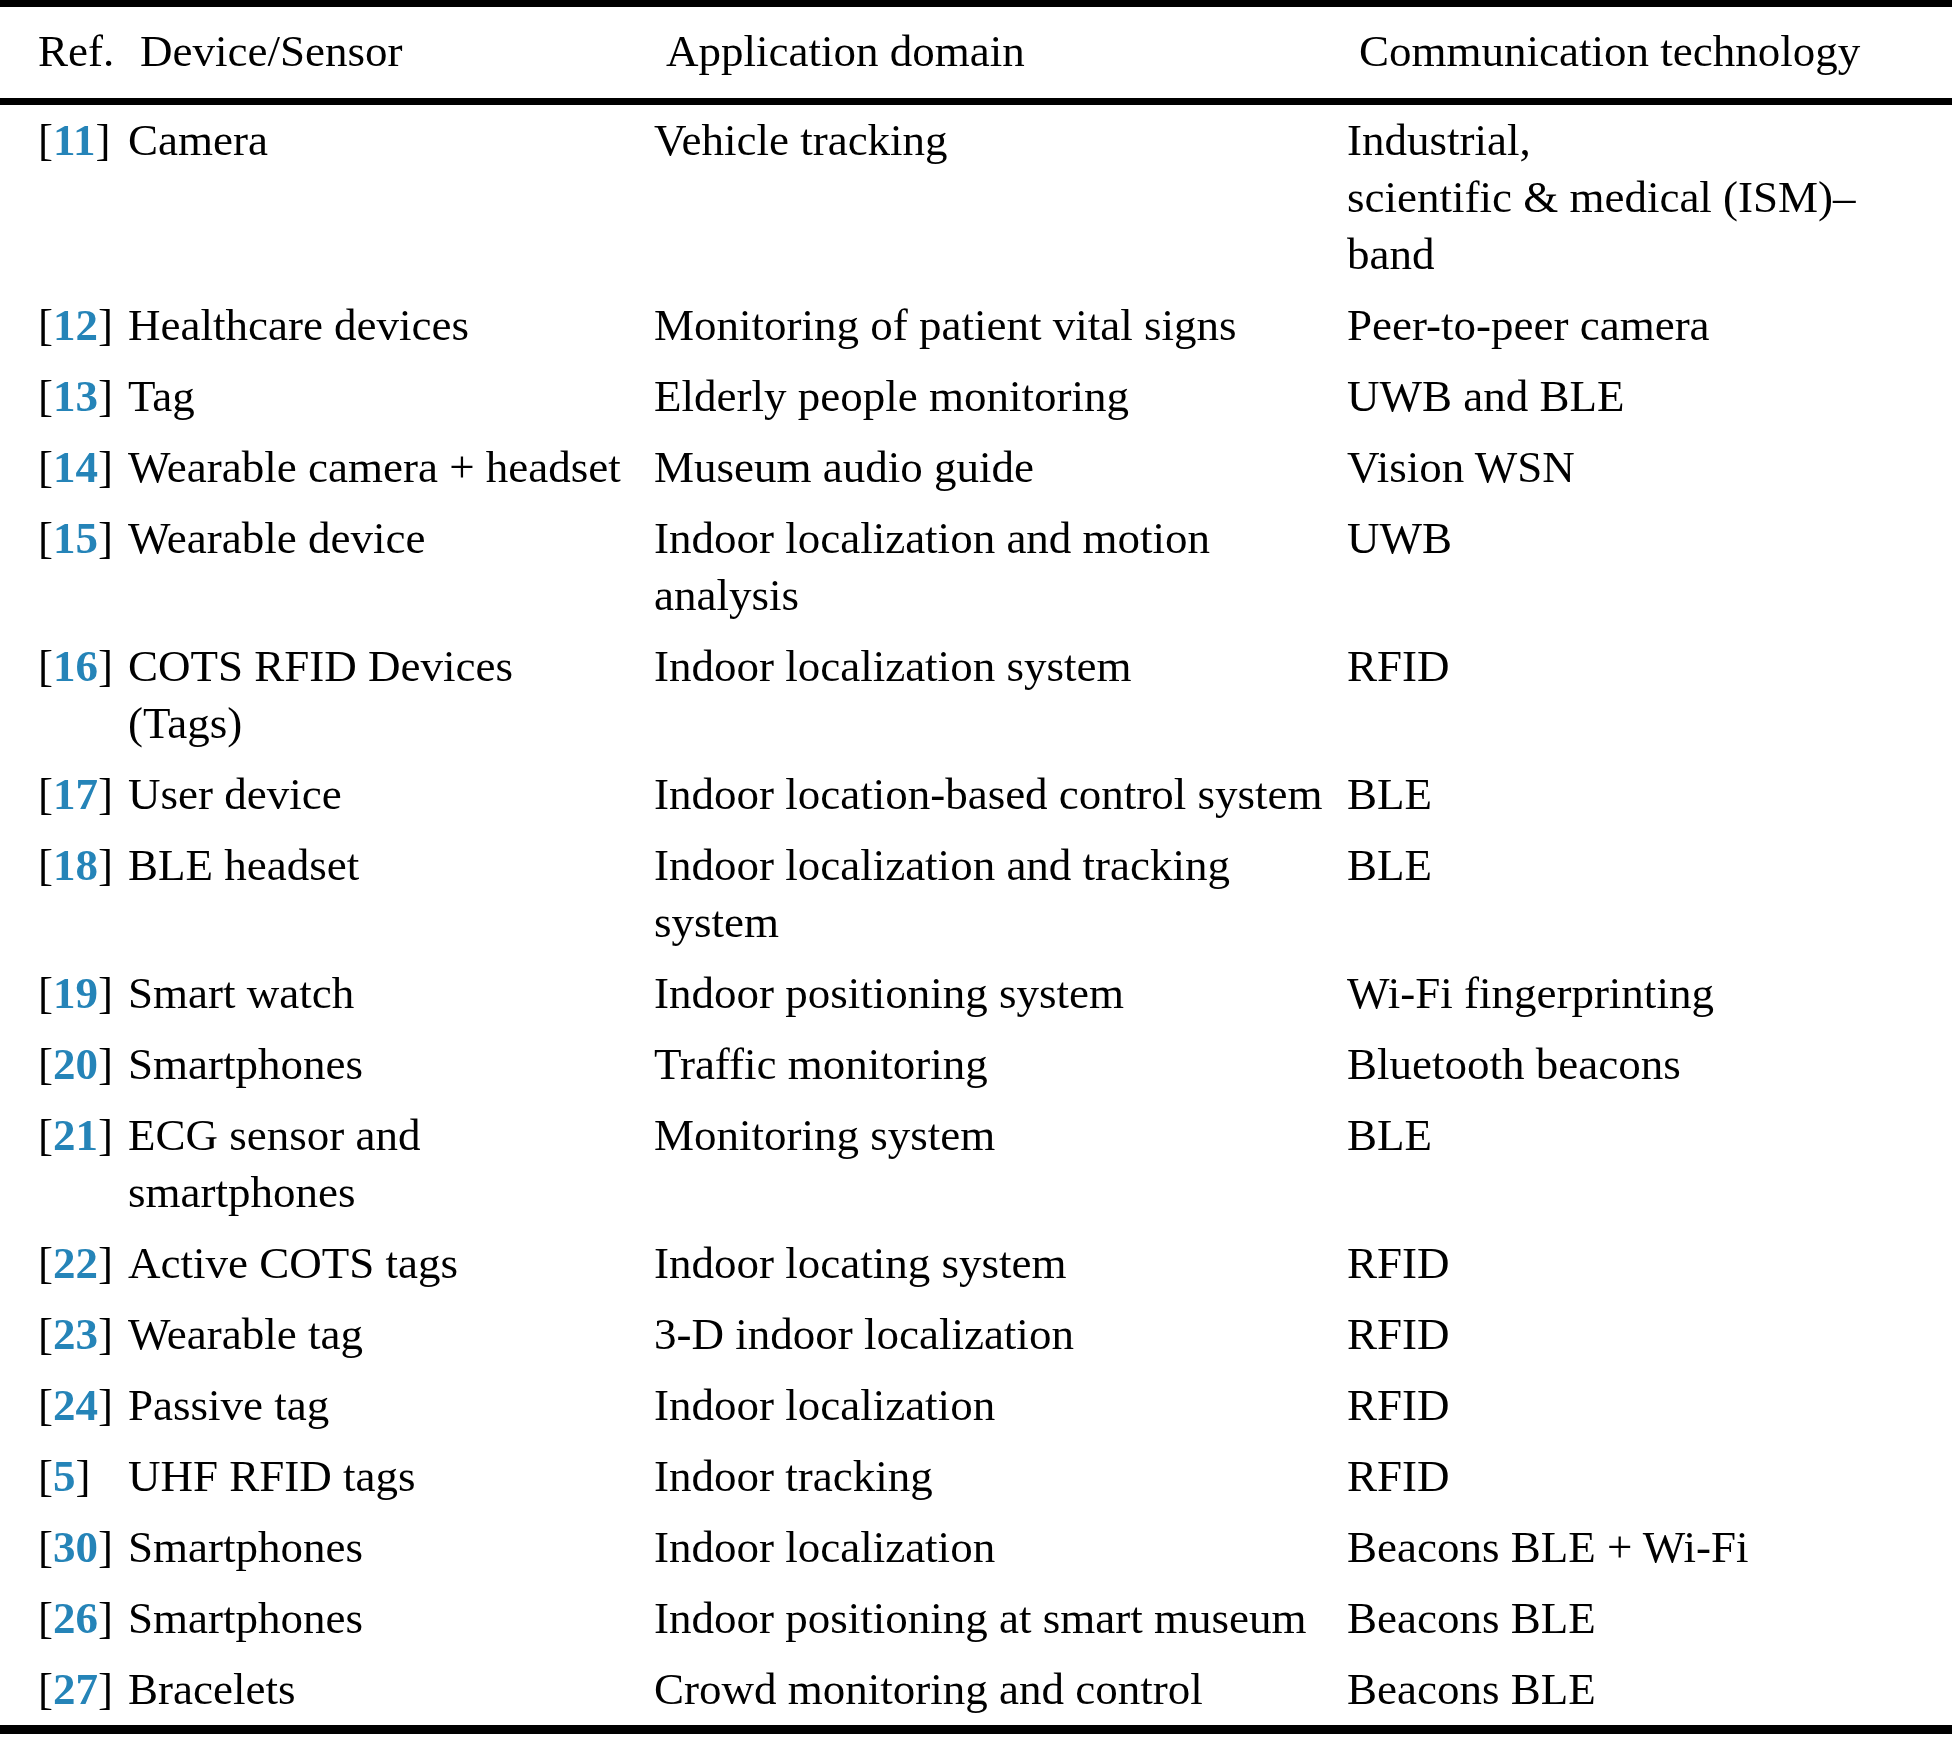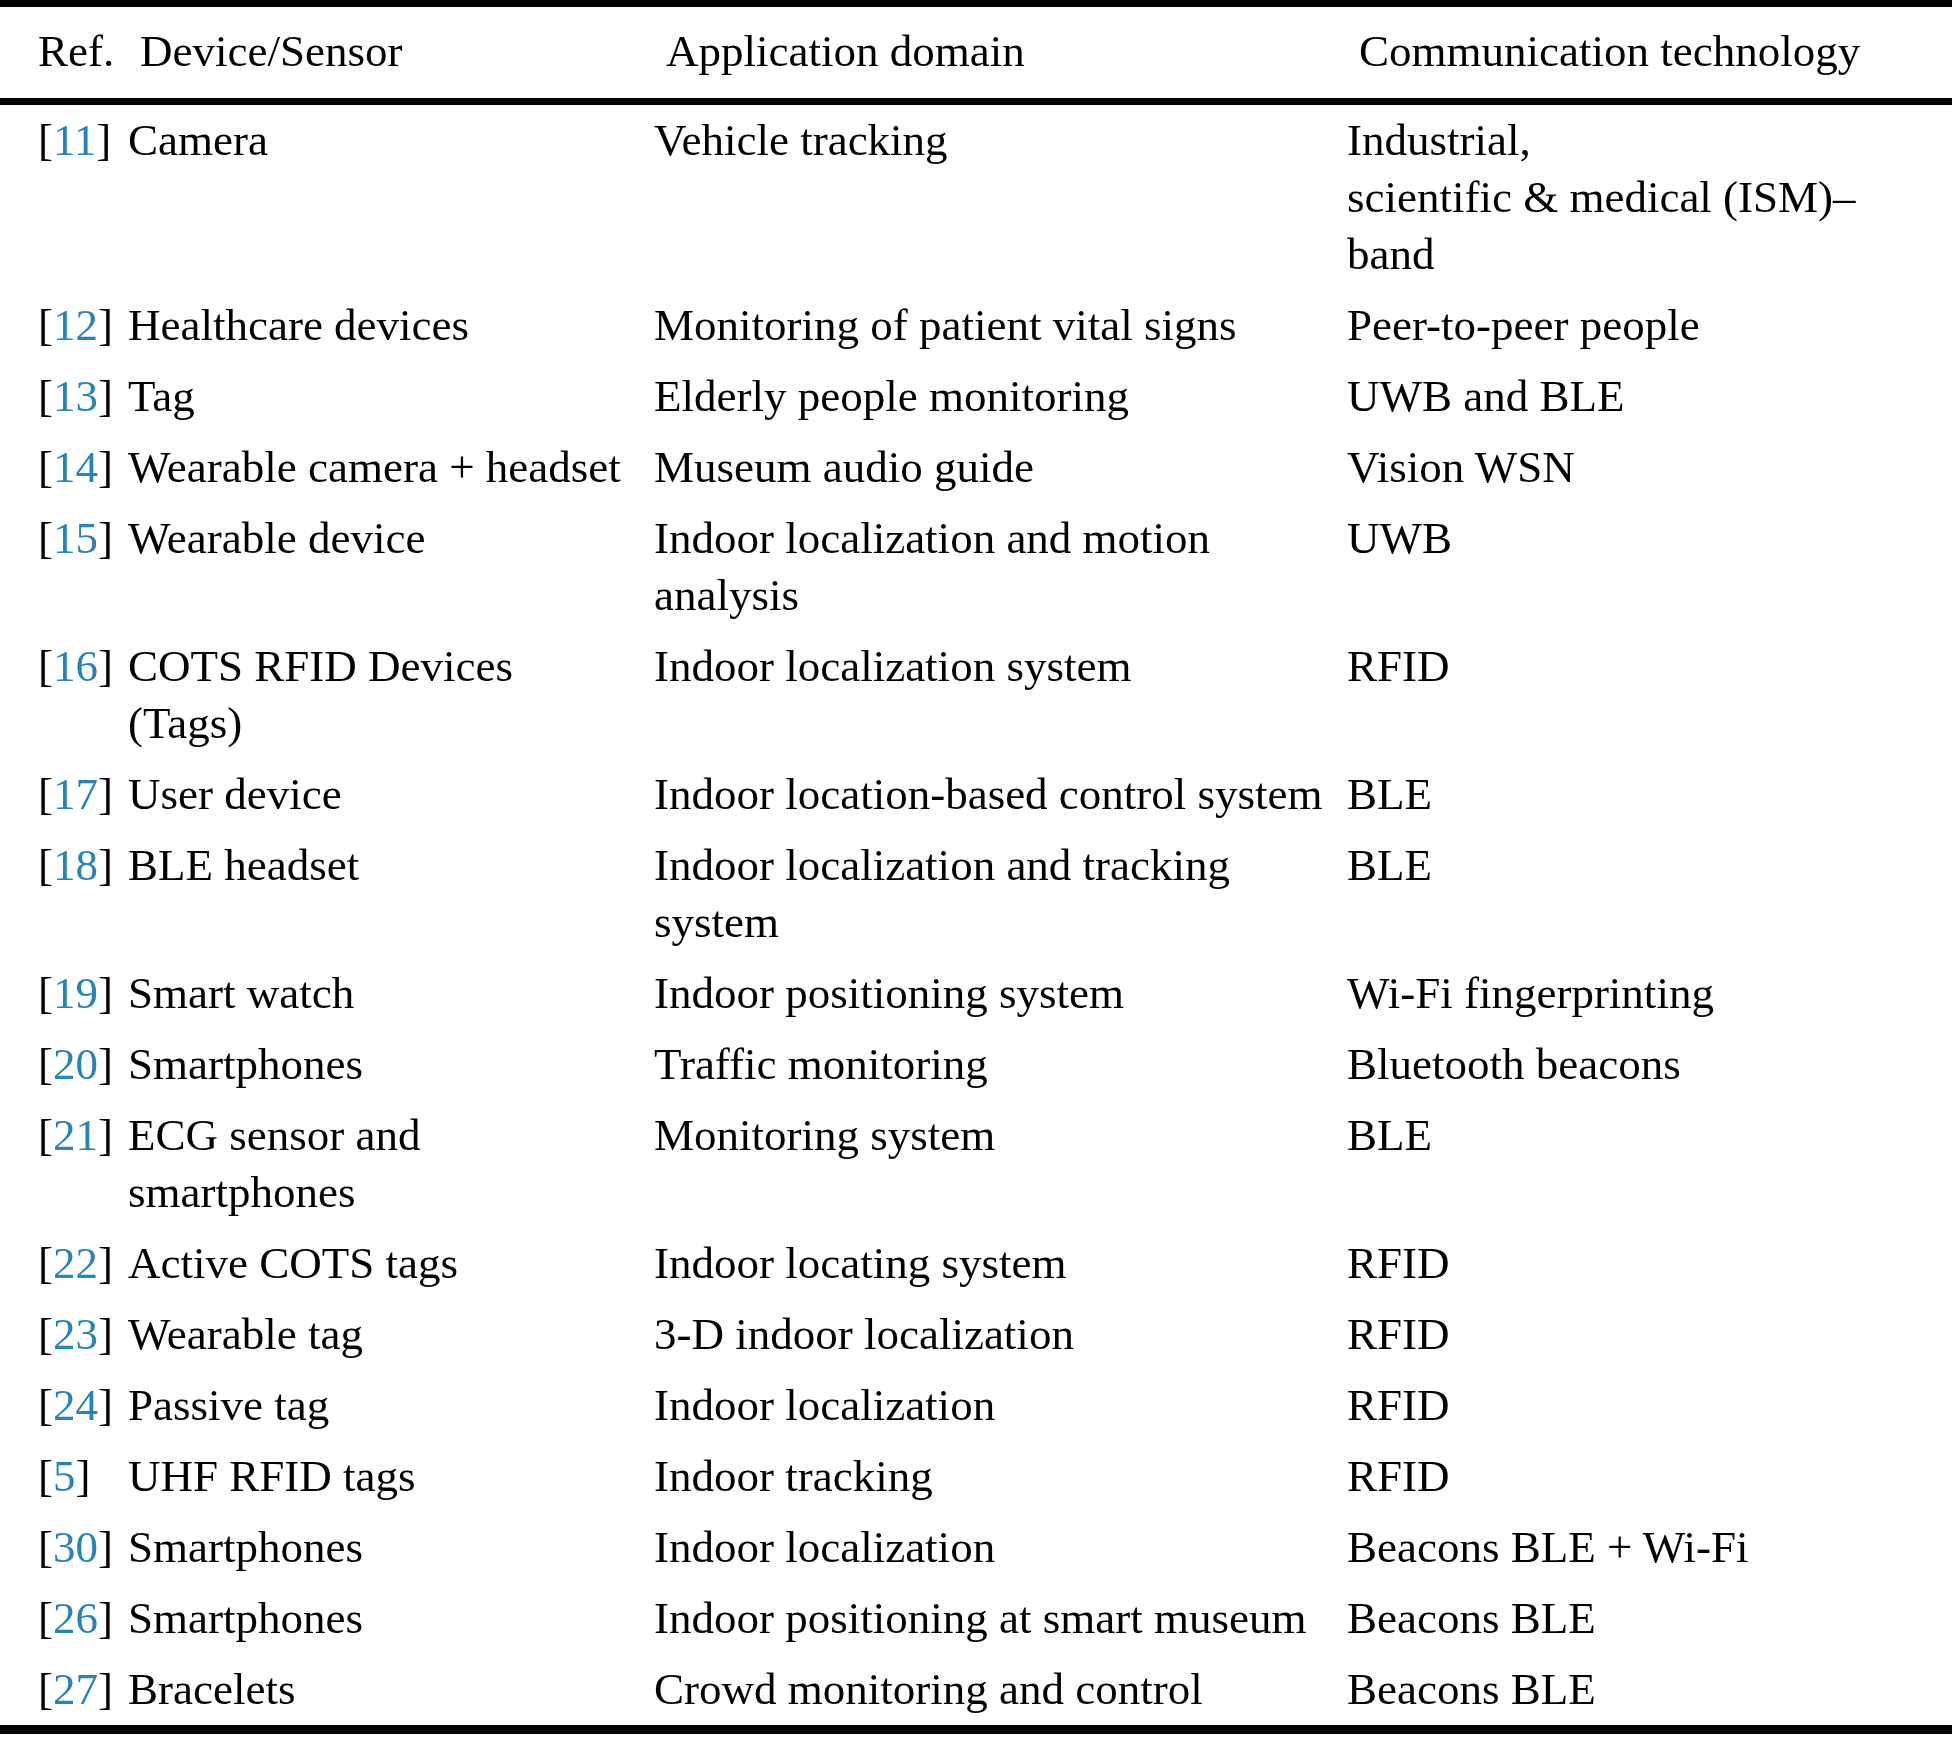--- a/index.html
+++ b/index.html
@@ -40,20 +40,21 @@
     white-space: pre-line;
   }
   th.ref-col, td.ref-cell {
     padding-left: 38px;
   }
   td.ref-cell {
     white-space: nowrap;
   }
   .ref-num {
     color: var(--citation-blue, #2584b8);
+    font-weight: bold;
   }
   .bracket {
     color: #000000;
   }
 </style>
 </head>
 <body>
 
 <table class="paper-table">
   <colgroup>
@@ -77,21 +78,21 @@
     <td class="domain-cell">Vehicle tracking</td>
     <td class="tech-cell">Industrial,
 scientific &amp; medical (ISM)–
 band</td>
   </tr>
 
   <tr>
     <td class="ref-cell"><span class="bracket">[</span><span class="ref-num">12</span><span class="bracket">]</span></td>
     <td class="device-cell">Healthcare devices</td>
     <td class="domain-cell">Monitoring of patient vital signs</td>
-    <td class="tech-cell">Peer-to-peer people</td>
+    <td class="tech-cell">Peer-to-peer camera</td>
   </tr>
 
   <tr>
     <td class="ref-cell"><span class="bracket">[</span><span class="ref-num">13</span><span class="bracket">]</span></td>
     <td class="device-cell">Tag</td>
     <td class="domain-cell">Elderly people monitoring</td>
     <td class="tech-cell">UWB and BLE</td>
   </tr>
 
   <tr>

